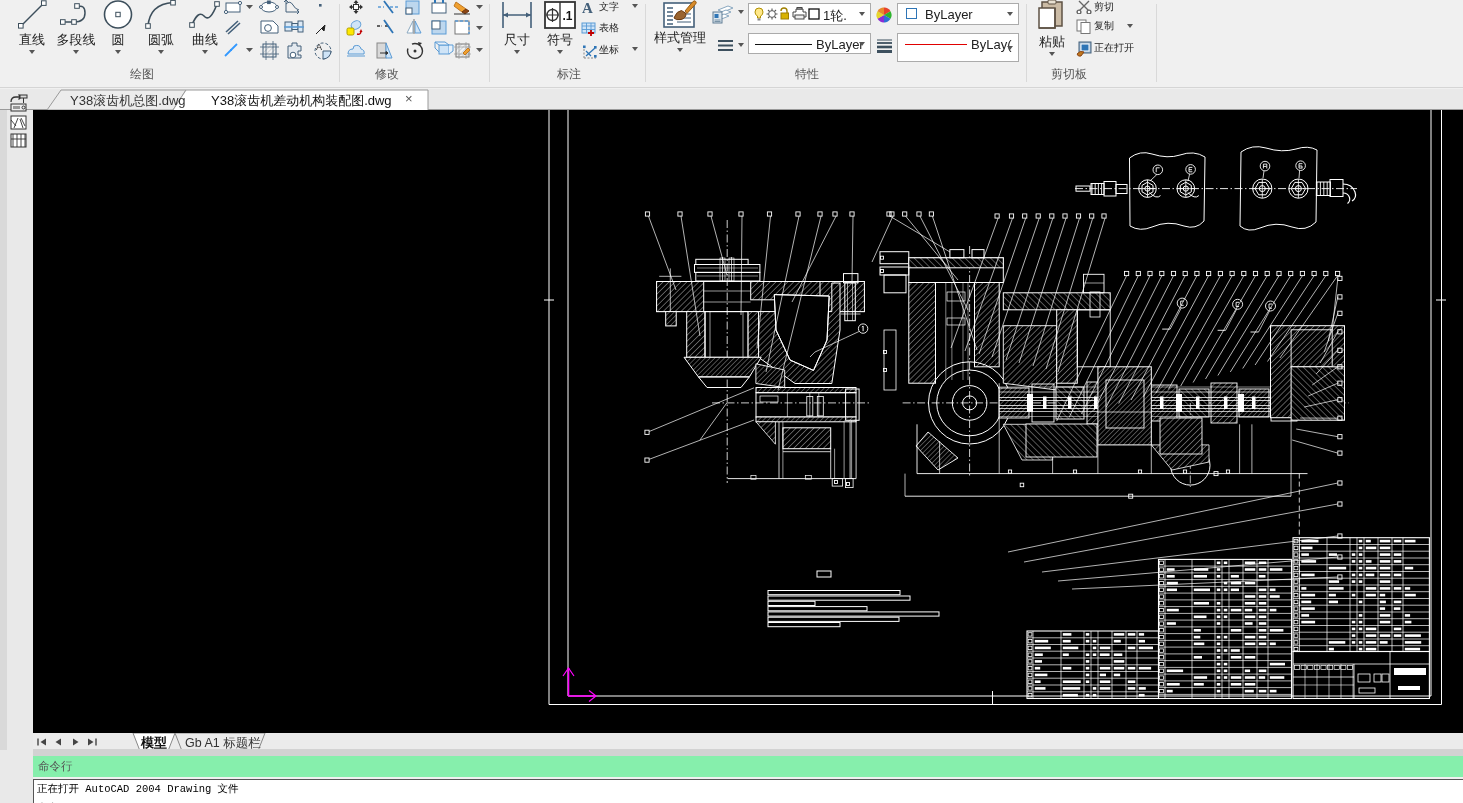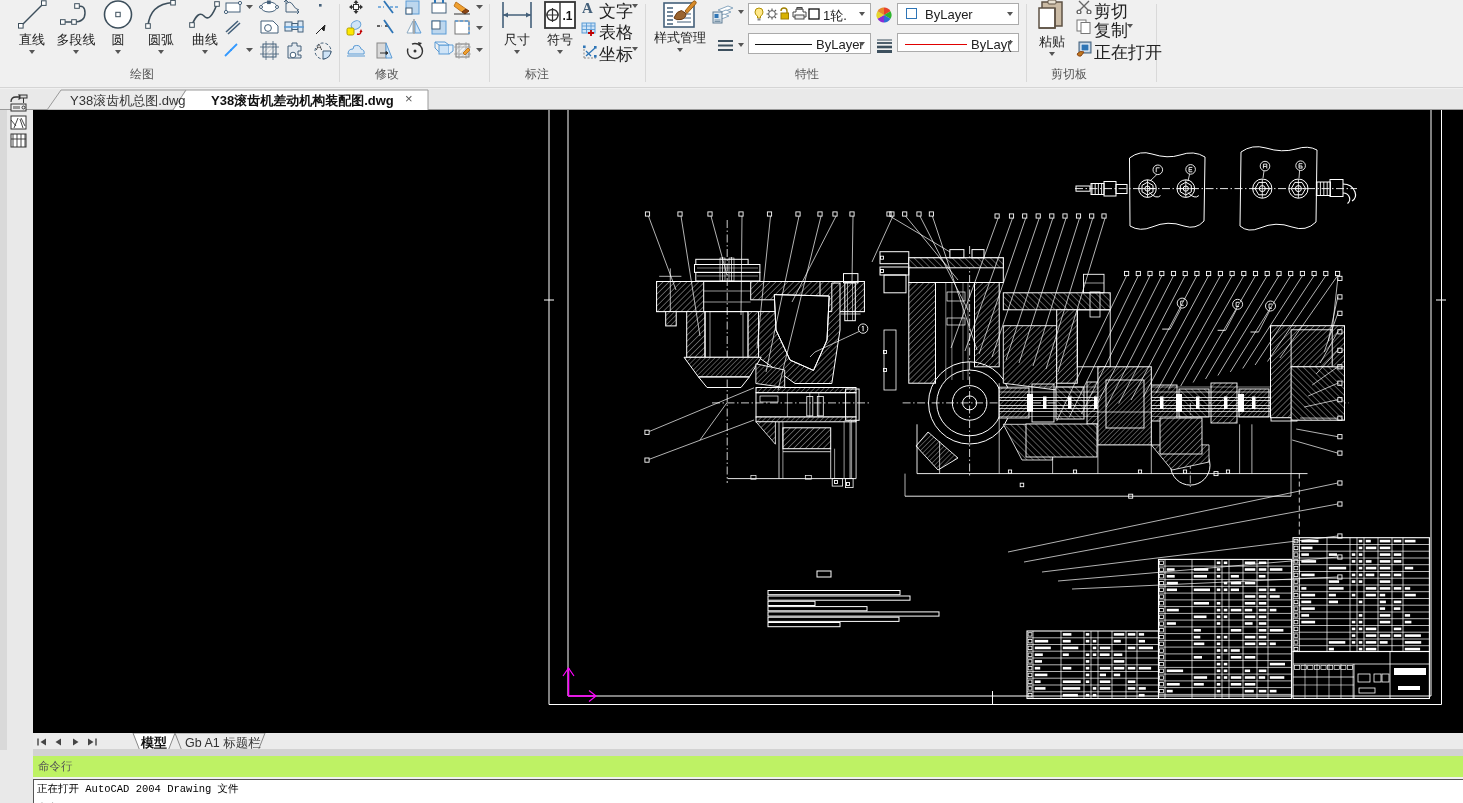--- a/index.html
+++ b/index.html
@@ -9,32 +9,32 @@
 .abs { position:absolute; }
 
 #ribbon { position:absolute; left:0; top:0; width:1463px; height:88px; background:#f0f0f0; border-bottom:1px solid #d5d5d5; }
 .plabel { position:absolute; top:66px; height:14px; font-size:12px; color:#555; }
 .psep { position:absolute; top:4px; height:78px; width:1px; background:#d9d9d9; }
 .bigbtn { position:absolute; top:0; text-align:center; color:#222; }
 .bigbtn svg { display:block; margin:0 auto; }
 .bigbtn .lab { font-size:13px; margin-top:1px; white-space:nowrap; }
 .arr { display:block; margin:1px auto 0; width:0; height:0; border-left:3.5px solid transparent; border-right:3.5px solid transparent; border-top:4px solid #555; }
 .sarr { display:inline-block; width:0; height:0; border-left:3.5px solid transparent; border-right:3.5px solid transparent; border-top:4px solid #555; vertical-align:middle; }
-.smlab { position:absolute; font-size:17px; color:#222; white-space:nowrap; }
+.smlab { position:absolute; font-size:10px; color:#222; white-space:nowrap; }
 .combo { position:absolute; background:#fff; border:1px solid #ababab; font-size:13px; color:#222; }
 .combo .ca { position:absolute; right:5px; top:50%; margin-top:-2px; width:0; height:0; border-left:3.5px solid transparent; border-right:3.5px solid transparent; border-top:4px solid #555; }
 
 #tabbar { position:absolute; left:0; top:89px; width:1463px; height:21px; background:#e9e9e9;text-align:right; }
 
 #sidebar { position:absolute; left:0; top:110px; width:33px; height:693px; background:#e9e9e9; }
 #sidebar .strip { position:absolute; left:0; top:0; width:7px; height:640px; background:#d9d9d9; }
 
 #modelrow { position:absolute; left:33px; top:733px; width:1430px; height:16px; background:#ebebeb; }
 #splitter { position:absolute; left:33px; top:749px; width:1430px; height:7px; background:#d2d2d2; }
-#cmdhead { position:absolute; left:33px; top:756px; width:1430px; height:21px; background:#bef264; font-size:13px; color:#555; }
+#cmdhead { position:absolute; left:33px; top:756px; width:1430px; height:21px; background:#86efac; font-size:13px; color:#555; }
 #cmdwin { position:absolute; left:33px; top:779px; width:1430px; height:24px; background:#fff; border-top:1.5px solid #555; border-left:1px solid #555; font-family:"Liberation Mono", monospace; font-size:12px; color:#000; }
 </style>
 </head>
 <body>
 <div id="app">
 
   <svg id="cad" class="abs" style="left:0;top:0" width="1463" height="803" viewBox="0 0 1463 803">
     <defs>
       <pattern id="h1" width="4.2" height="4.2" patternUnits="userSpaceOnUse" patternTransform="rotate(45)">
         <rect width="4.2" height="4.2" fill="black"></rect>
@@ -850,21 +850,21 @@
   <div id="ribbon">
 
     <div class="psep" style="left:339px"></div>
     <div class="psep" style="left:489px"></div>
     <div class="psep" style="left:645px"></div>
     <div class="psep" style="left:1026px"></div>
     <div class="psep" style="left:1156px"></div>
 
     <div class="plabel" style="left:130px;width:80px">绘图</div>
     <div class="plabel" style="left:375px;width:80px">修改</div>
-    <div class="plabel" style="left:525px;width:80px">标注</div>
+    <div class="plabel" style="left:557px;width:80px">标注</div>
     <div class="plabel" style="left:795px;width:80px">特性</div>
     <div class="plabel" style="left:1051px;width:80px">剪切板</div>
 
     <div class="bigbtn" style="left:10px;width:44px">
       <svg width="36" height="30" viewBox="0 0 36 30">
           <line x1="7" y1="26" x2="30" y2="3" stroke="#3d4f5c" stroke-width="1.5"></line>
           <rect x="4.5" y="23.5" width="4.6" height="4.6" fill="#fff" stroke="#3d4f5c"></rect>
           <rect x="27.5" y="0.8" width="4.6" height="4.6" fill="#fff" stroke="#3d4f5c"></rect>
         </svg>
       <div class="lab">直线</div>
@@ -1136,21 +1136,21 @@
       <span class="ca"></span>
     </div>
     <svg class="abs" style="left:876px;top:38px" width="17" height="15" viewBox="0 0 17 15">
       <g stroke="#3d505e">
           <path d="M1 2 h15" stroke-width="1"></path>
           <path d="M1 5 h15" stroke-width="1.8"></path>
           <path d="M1 9 h15" stroke-width="2.6"></path>
           <path d="M1 13.5 h15" stroke-width="3"></path>
         </g>
     </svg>
-    <div class="combo" style="left:897px;top:33px;width:122px;height:19px">
+    <div class="combo" style="left:897px;top:33px;width:122px;height:29px">
       <span style="position:absolute;left:7px;top:9.5px;width:62px;border-top:1.6px solid #e00000"></span>
       <span style="position:absolute;left:73px;top:3px">ByLay(</span>
       <span class="ca"></span>
     </div>
 
     <div class="bigbtn" style="left:1032px;width:40px">
       <svg width="30" height="32" viewBox="0 0 30 32">
         <rect x="5" y="2" width="20" height="24" fill="#cbbba5" stroke="#5e5244" stroke-width="1.5"></rect>
         <rect x="11" y="0" width="8" height="4" rx="1" fill="#e8e0d2" stroke="#5e5244"></rect>
         <path d="M2 8 h16 v20 h-16 z" fill="#fff" stroke="#5e5244" stroke-width="1.5"></path>
@@ -1181,21 +1181,21 @@
     <div class="smlab" style="left:1094px;top:41px">正在打开</div>
   </div>
   <div id="tabbar">
     <svg class="abs" style="left:0;top:0" width="1463" height="21" viewBox="0 0 1463 21">
       <path d="M47 21 L61 1 L186 1 L173 21 Z" fill="#ececec" stroke="#9a9a9a" stroke-width="1"></path>
       <path d="M173 21 L186 1 L428 1 L428 21" fill="#ffffff" stroke="#9a9a9a" stroke-width="1"></path>
       <line x1="0" y1="20.5" x2="47" y2="20.5" stroke="#9a9a9a"></line>
       <line x1="428" y1="20.5" x2="1463" y2="20.5" stroke="#9a9a9a"></line>
     </svg>
     <span style="position:absolute;left:70px;top:3px;font-size:13px;color:#333">Y38滚齿机总图.dwg</span>
-    <span style="position:absolute;left:211px;top:3px;font-size:13px;font-weight:bold;color:#111">Y38滚齿机差动机构装配图.dwg</span>
+    <span style="position:absolute;left:211px;top:3px;font-size:13px;font-weight:normal;color:#111">Y38滚齿机差动机构装配图.dwg</span>
     <span style="position:absolute;left:405px;top:2px;font-size:13px;color:#555">×</span>
   </div>
   <div id="sidebar">
     <div class="strip"></div>
     <svg class="abs" style="left:8px;top:-16px" width="22" height="60" viewBox="0 0 22 60">
       <g stroke="#333" fill="none">
         <path d="M3 8 q0 -5 5 -5 l5 0 m0 0 l-2.5 -2.5 m2.5 2.5 l-2.5 2.5" stroke-width="1.3"></path>
         <rect x="12" y="1" width="7" height="3" fill="#ddd"></rect>
           <path d="M15.5 4 v5"></path>
         <rect x="3" y="10" width="15" height="7" fill="#eee"></rect>

